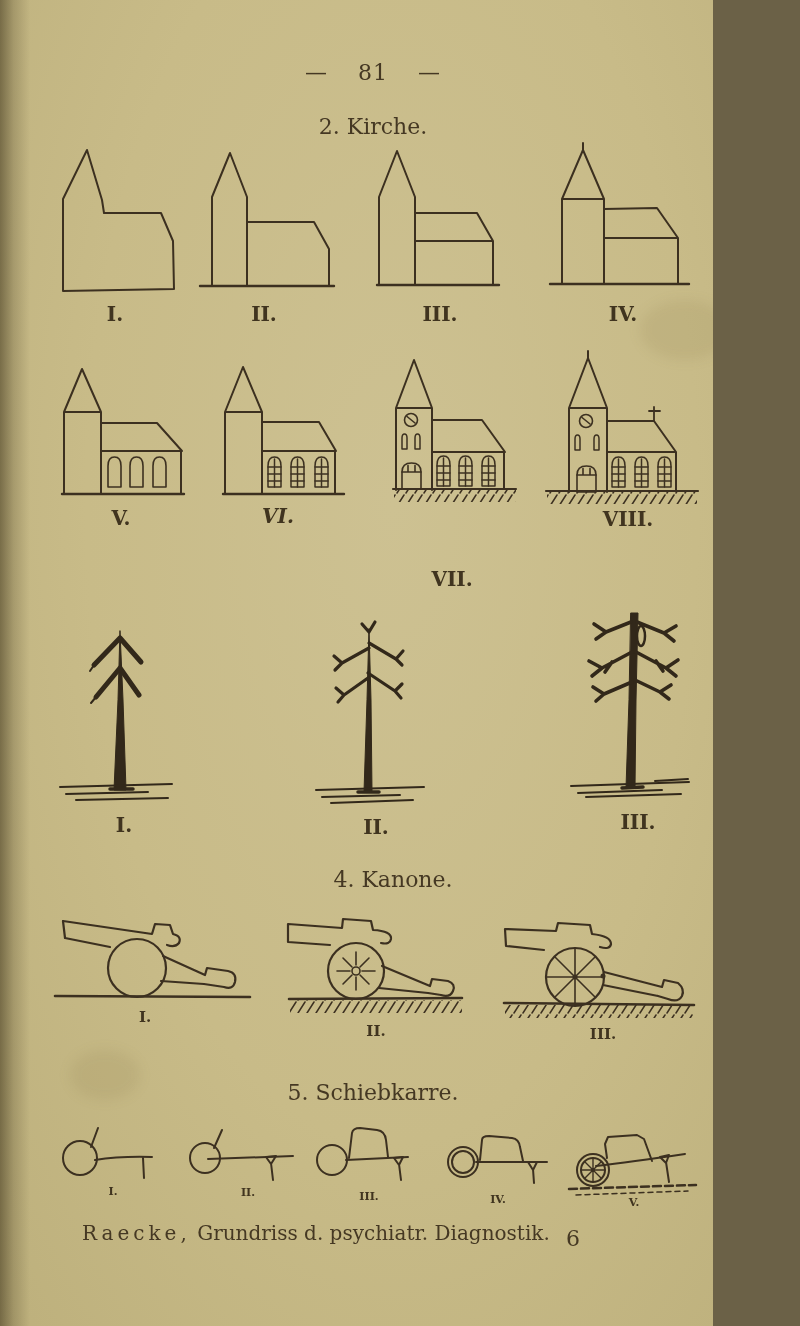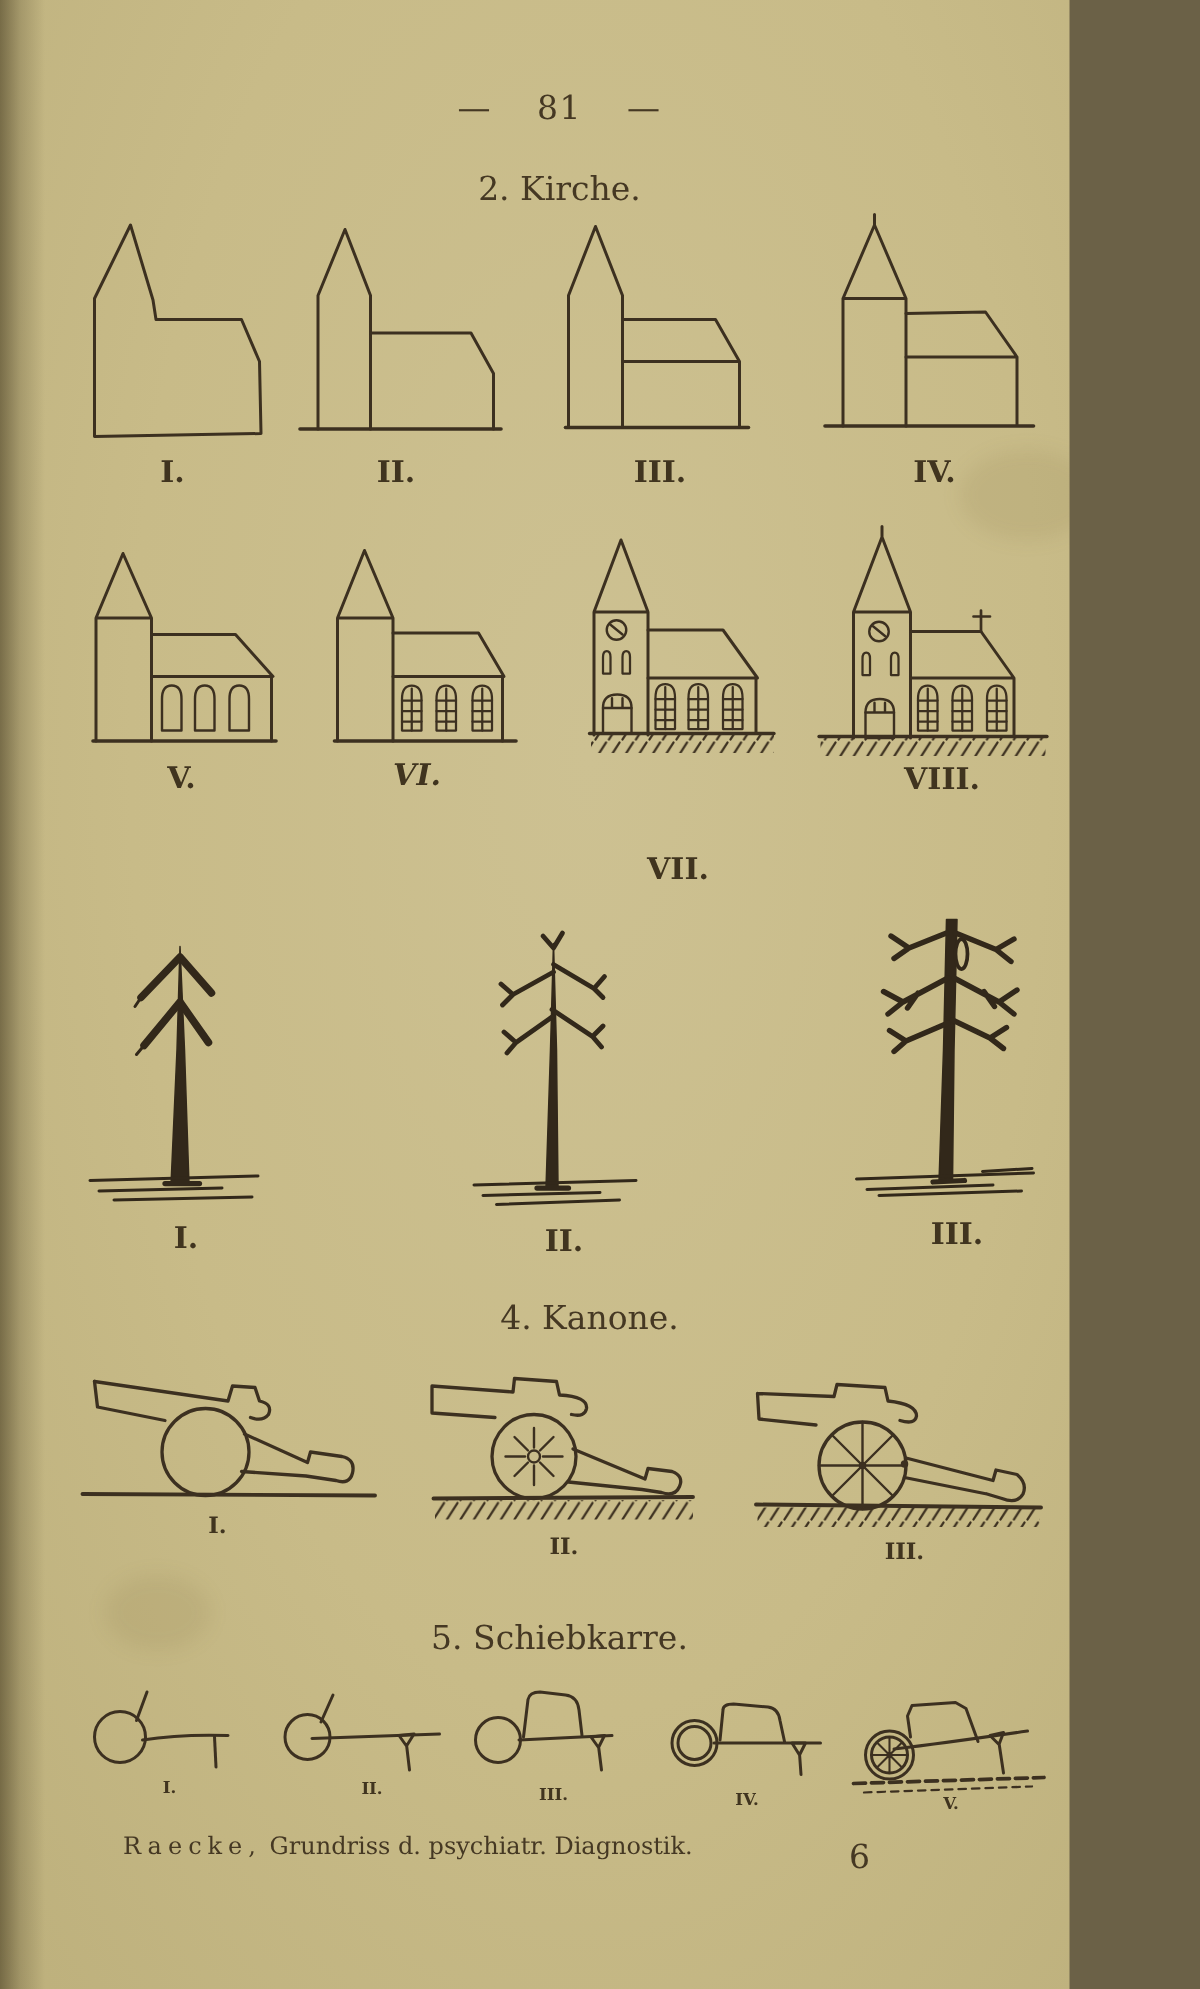--- a/index.html
+++ b/index.html
@@ -24,21 +24,21 @@
   #page-header .gap{display:inline-block;width:30px;}
   .section-title{font-size:22px;}
   #title-kirche{top:114px;}
   #title-baum{top:569px;}
   #title-kanone{top:867px;padding-left:20px;}
   #title-schiebkarre{top:1080px;}
   .fig-label{transform:translateX(-50%);font-weight:bold;color:#40341f;}
   .fig-label.lg{font-size:20px;}
   .fig-label.md{font-size:15px;}
   .fig-label.sm{font-size:11px;}
-  #footer-ref{left:82px;top:1221px;font-size:16px;text-align:center;}
+  #footer-ref{left:82px;top:1221px;font-size:20px;text-align:center;}
   #footer-ref .author{letter-spacing:4px;}
   #footer-sig{left:566px;top:1226px;font-size:22px;}
 </style>
 </head>
 <body>
 
 <div id="page">
   <div id="gutter"></div>
   <div class="stain" style="left:640px;top:300px;width:90px;height:60px;"></div>
   <div class="stain" style="left:70px;top:1050px;width:70px;height:50px;"></div>

